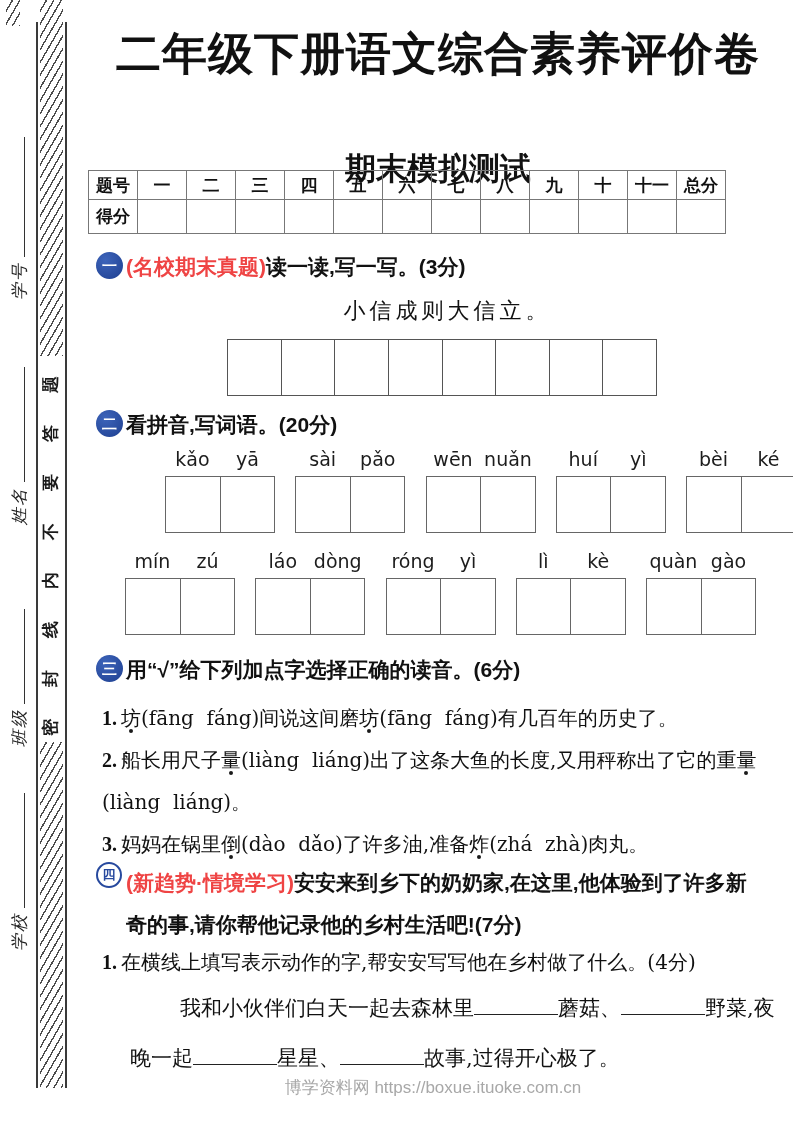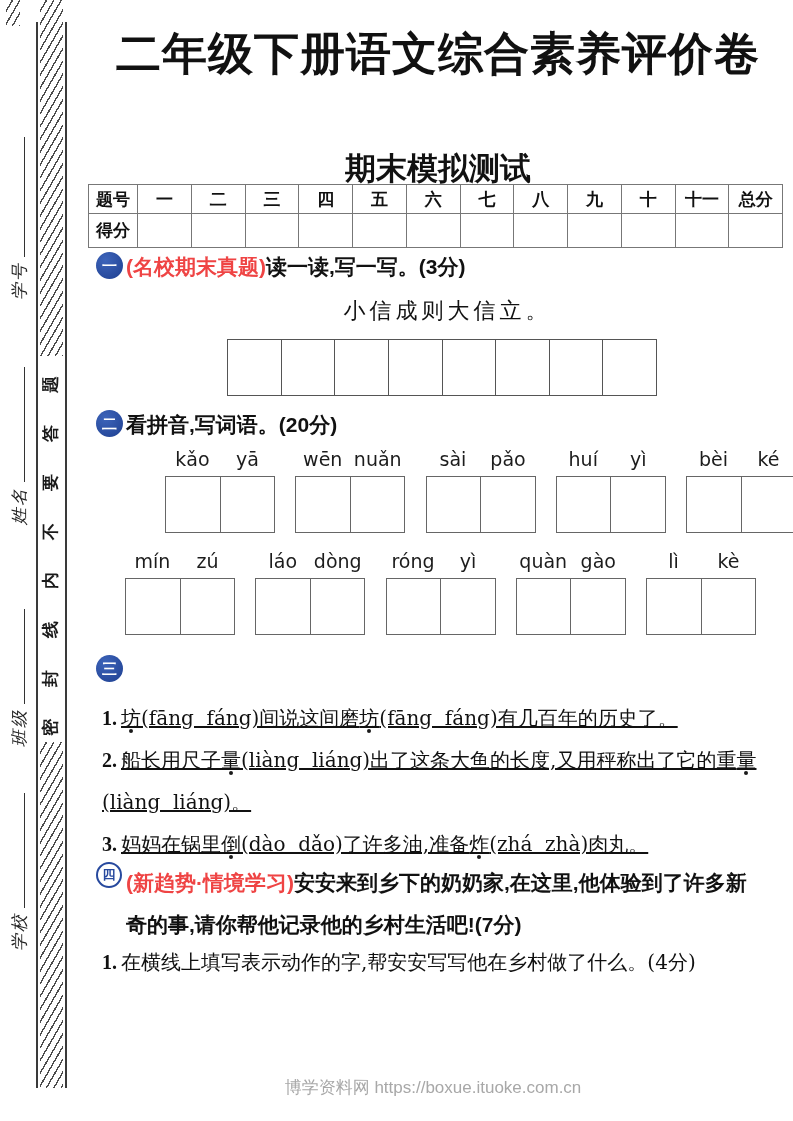--- a/index.html
+++ b/index.html
@@ -28,21 +28,21 @@
 
   
   .content{position:absolute;left:88px;top:0;width:700px;height:1121px;}
   .hei{font-family:Liberation Serif, serif;}
   .kai{font-family:"DejaVu Serif",serif;}
   .title{position:absolute;top:24px;left:0;width:700px;text-align:center;
          font-size:45px;font-weight:900;letter-spacing:1px;}
   .subtitle{position:absolute;top:108px;left:0;width:700px;text-align:center;
             font-size:31px;font-weight:600;margin-top:40px;}
 
-  table.score{position:absolute;top:184px;left:0;width:695px;border-collapse:collapse;
+  table.score{position:absolute;top:170px;left:0;width:638px;border-collapse:collapse;
               table-layout:fixed;}
   table.score td{border:1px solid #777;text-align:center;font-size:17px;font-weight:700;
                  padding:0;}
   table.score tr.r1 td{height:28px;}
   table.score tr.r2 td{height:33px;}
   table.score td.label-cell{width:48px;}
 
   .q-head{position:absolute;left:0;width:700px;padding-left:38px;box-sizing:border-box;
           font-size:21px;font-weight:700;line-height:30px;}
   .q-head .badge{position:absolute;left:8px;top:0px;width:27px;height:27px;border-radius:50%;
@@ -66,21 +66,21 @@
   .pyline{display:flex;height:28px;font-family:"DejaVu Sans",sans-serif;font-size:19px;
           color:#1c1c1c;}
   .pyline span{flex:1;text-align:center;white-space:nowrap;}
   .pybox{display:flex;height:55px;border:1px solid #666;}
   .pybox .pcell{flex:1;border-left:1px solid #666;}
   .pybox .pcell:first-child{border-left:none;}
 
   .q3items{position:absolute;top:697px;left:14px;width:676px;}
   .q-item{font-size:20px;line-height:42px;margin:0;}
   .q-item .num{font-weight:700;margin-right:4px;font-family:"Liberation Serif",serif;}
-  .q-item .itext{font-family:"DejaVu Serif",serif;white-space:pre-wrap;text-decoration:underline;}
+  .q-item .itext{font-family:"DejaVu Serif",serif;white-space:pre-wrap;}
   .dotted{position:relative;}
   .dotted::after{content:"";position:absolute;left:50%;bottom:-3px;width:4px;height:4px;
                  margin-left:-2px;background:#1a1a1a;border-radius:50%;}
 
   .q4sub{position:absolute;top:945px;left:14px;width:676px;font-size:20px;line-height:34px;}
   .q4sub .num{font-weight:700;margin-right:4px;font-family:"Liberation Serif",serif;}
   .q4sub .stext{font-family:"DejaVu Serif",serif;}
   .fillpara{position:absolute;top:983px;left:42px;width:650px;font-size:21px;
             line-height:50px;text-indent:50px;font-family:"DejaVu Serif",serif;
             white-space:pre-wrap;}
@@ -180,40 +180,40 @@
             <span>kǎo</span>
             <span>yā</span>
           </div>
           <div class="pybox">
             <div class="pcell"></div>
             <div class="pcell"></div>
           </div>
         </div>
         <div class="pygroup">
           <div class="pyline">
+            <span>sài</span>
+            <span>pǎo</span>
+          </div>
+          <div class="pybox">
+            <div class="pcell"></div>
+            <div class="pcell"></div>
+          </div>
+        </div>
+        <div class="pygroup">
+          <div class="pyline">
             <span>wēn</span>
             <span>nuǎn</span>
           </div>
           <div class="pybox">
             <div class="pcell"></div>
             <div class="pcell"></div>
           </div>
         </div>
         <div class="pygroup">
           <div class="pyline">
-            <span>sài</span>
-            <span>pǎo</span>
-          </div>
-          <div class="pybox">
-            <div class="pcell"></div>
-            <div class="pcell"></div>
-          </div>
-        </div>
-        <div class="pygroup">
-          <div class="pyline">
             <span>huí</span>
             <span>yì</span>
           </div>
           <div class="pybox">
             <div class="pcell"></div>
             <div class="pcell"></div>
           </div>
         </div>
         <div class="pygroup">
           <div class="pyline">
@@ -252,52 +252,54 @@
             <span>róng</span>
             <span>yì</span>
           </div>
           <div class="pybox">
             <div class="pcell"></div>
             <div class="pcell"></div>
           </div>
         </div>
         <div class="pygroup">
           <div class="pyline">
+            <span>lì</span>
+            <span>kè</span>
+          </div>
+          <div class="pybox">
+            <div class="pcell"></div>
+            <div class="pcell"></div>
+          </div>
+        </div>
+        <div class="pygroup">
+          <div class="pyline">
             <span>quàn</span>
             <span>gào</span>
           </div>
           <div class="pybox">
             <div class="pcell"></div>
             <div class="pcell"></div>
           </div>
         </div>
-        <div class="pygroup">
-          <div class="pyline">
-            <span>lì</span>
-            <span>kè</span>
-          </div>
-          <div class="pybox">
-            <div class="pcell"></div>
-            <div class="pcell"></div>
-          </div>
-        </div>
       </div>
 
     <div class="q-head qh3">
       <span class="badge">三</span>
+      <span>用“√”给下列加点字选择正确的读音。(6分)</span>
     </div>
     <div class="q3items" id="q3items">
         <div class="q-item"><span class="num">1.</span><span class="itext"><span class="dotted">坊</span>(fāng  fáng)间说这间磨<span class="dotted">坊</span>(fāng  fáng)有几百年的历史了。</span></div>
         <div class="q-item"><span class="num">2.</span><span class="itext">船长用尺子<span class="dotted">量</span>(liàng  liáng)出了这条大鱼的长度,又用秤称出了它的重<span class="dotted">量</span>(liàng  liáng)。</span></div>
         <div class="q-item"><span class="num">3.</span><span class="itext">妈妈在锅里<span class="dotted">倒</span>(dào  dǎo)了许多油,准备<span class="dotted">炸</span>(zhá  zhà)肉丸。</span></div>
       </div>
 
     <div class="q-head qh4">
       <span class="badge outline">四</span>
       <span class="tag">(新趋势·情境学习)</span><span>安安来到乡下的奶奶家,在这里,他体验到了许多新奇的事,请你帮他记录他的乡村生活吧!(7分)</span>
     </div>
     <div class="q4sub">
       <span class="num">1.</span><span class="stext">在横线上填写表示动作的字,帮安安写写他在乡村做了什么。(4分)</span>
     </div>
+    <div class="fillpara" id="fillpara">我和小伙伴们白天一起去森林里<span class="blank"></span>蘑菇、<span class="blank"></span>野菜,夜晚一起<span class="blank"></span>星星、<span class="blank"></span>故事,过得开心极了。</div>
 
     <div class="footer">博学资料网 https://boxue.ituoke.com.cn</div>
   </div>
 </div>
 
 </body></html>

